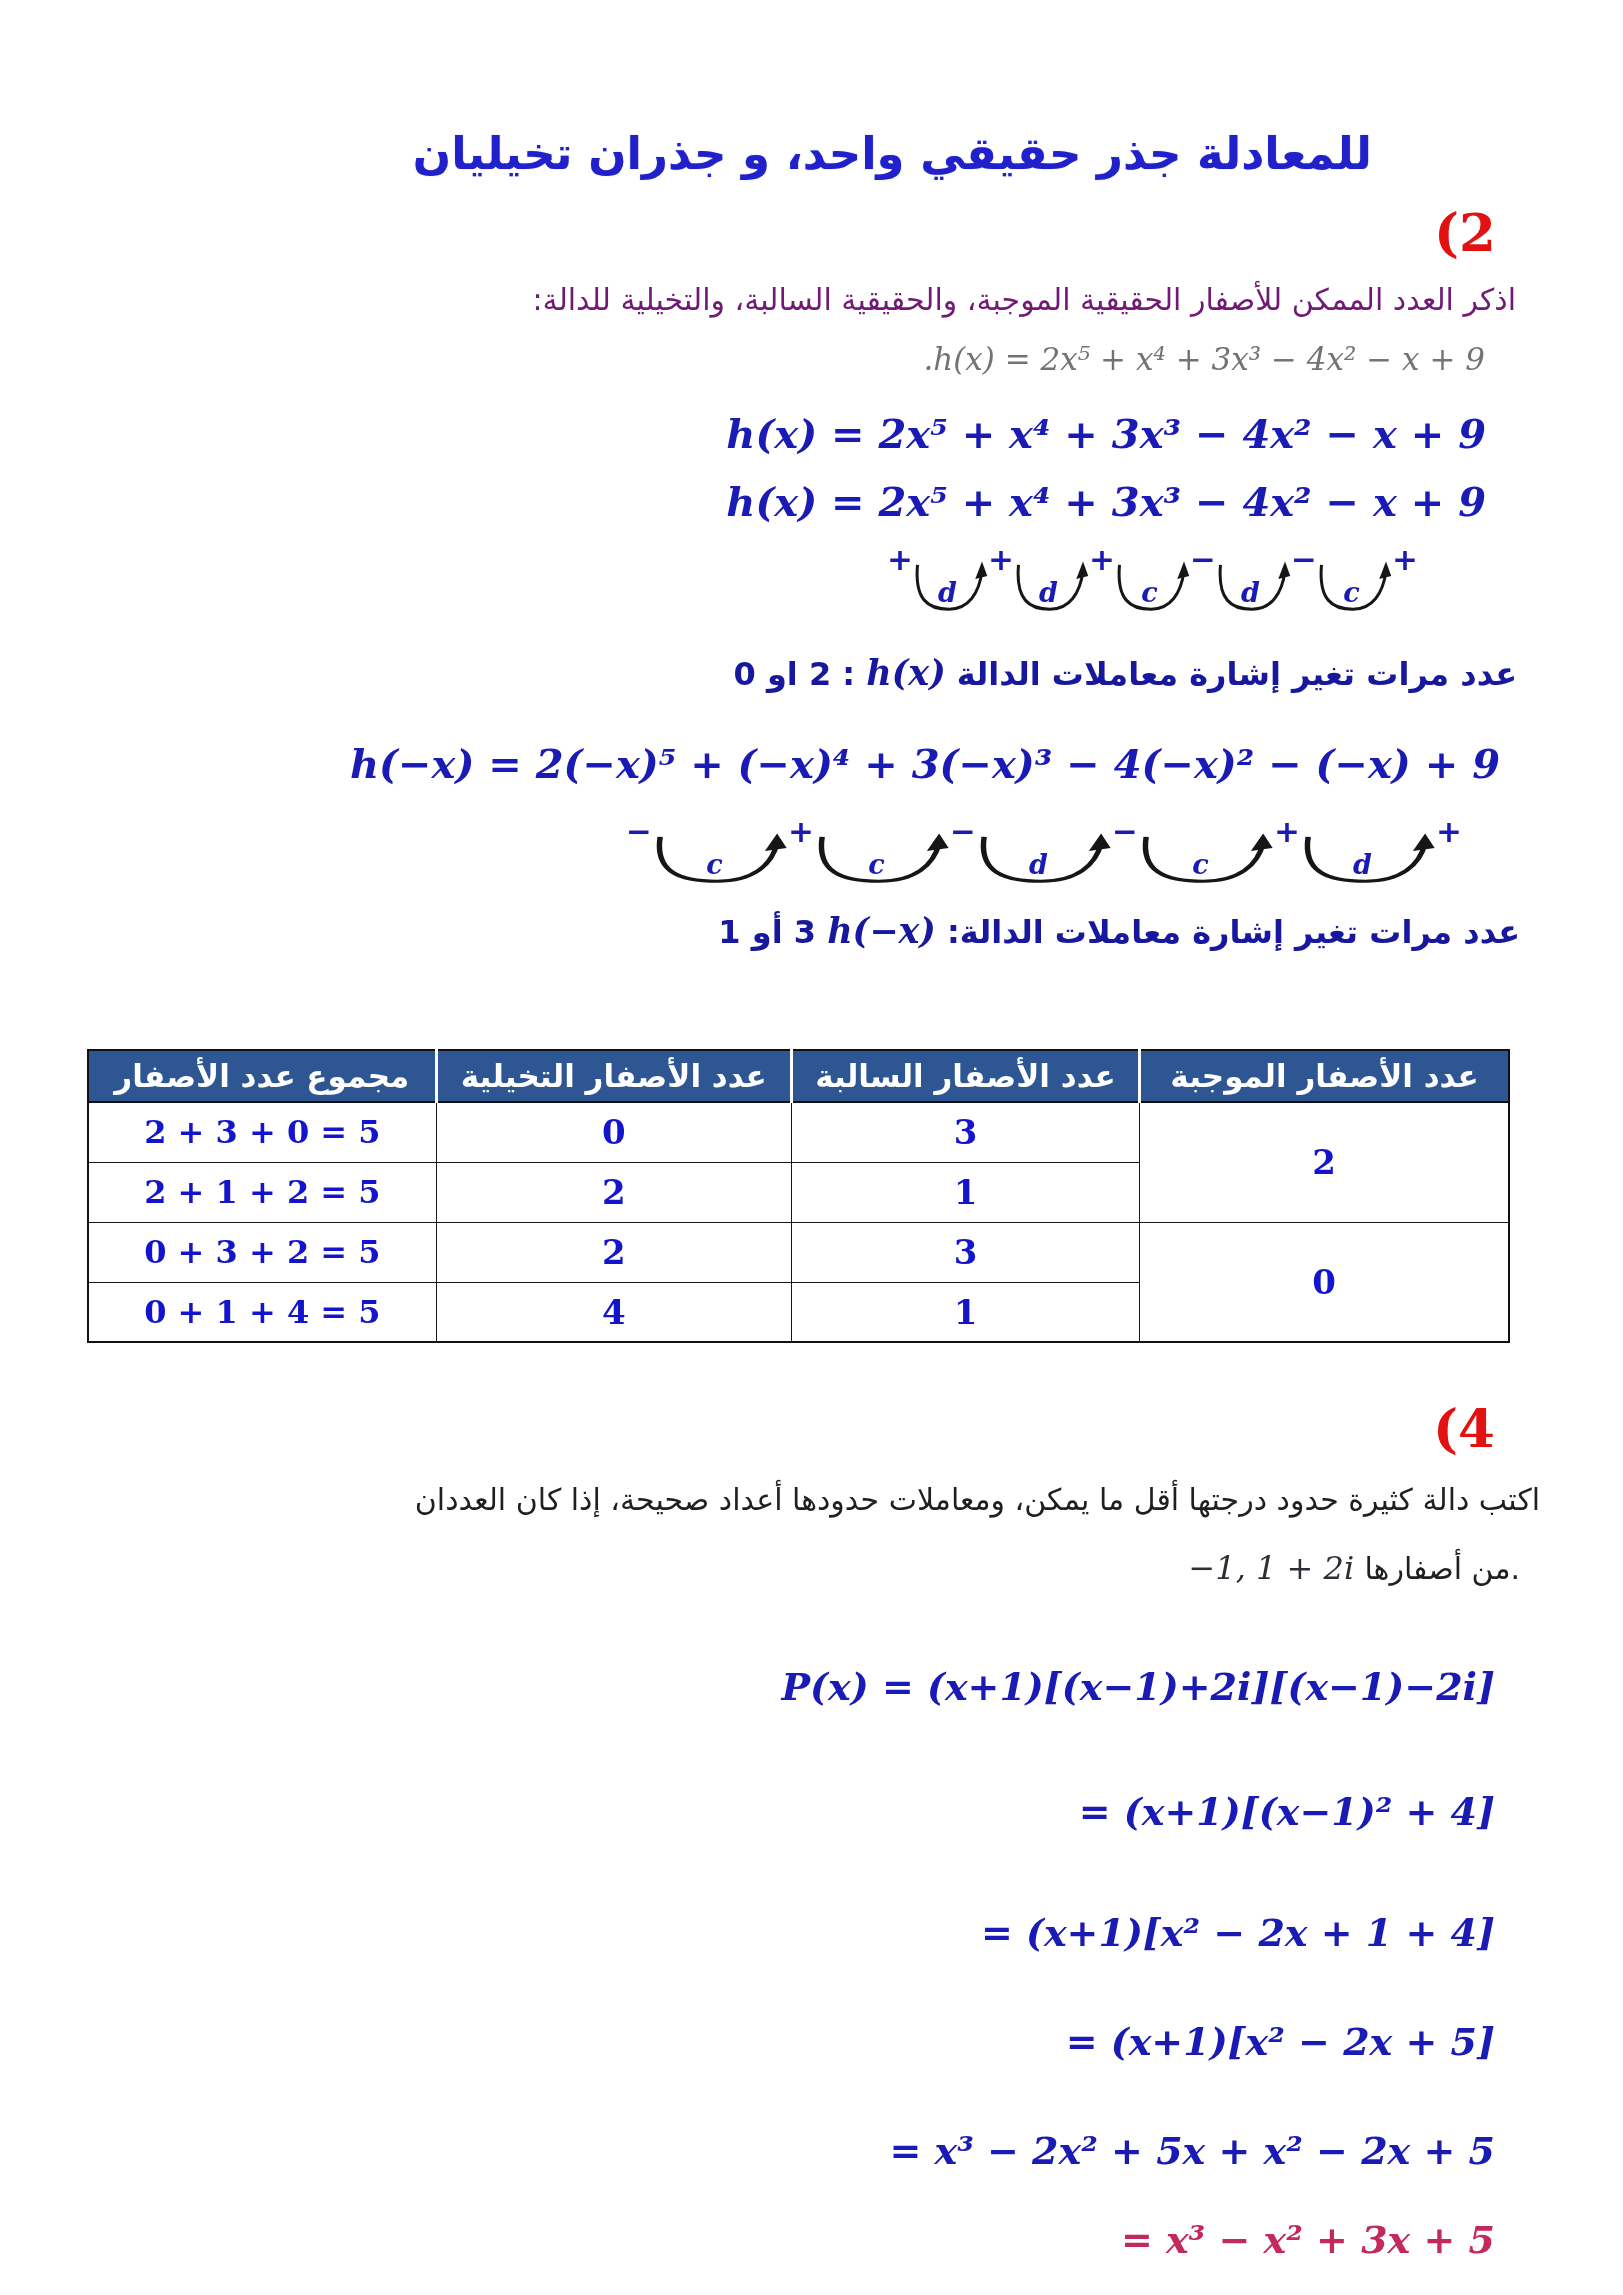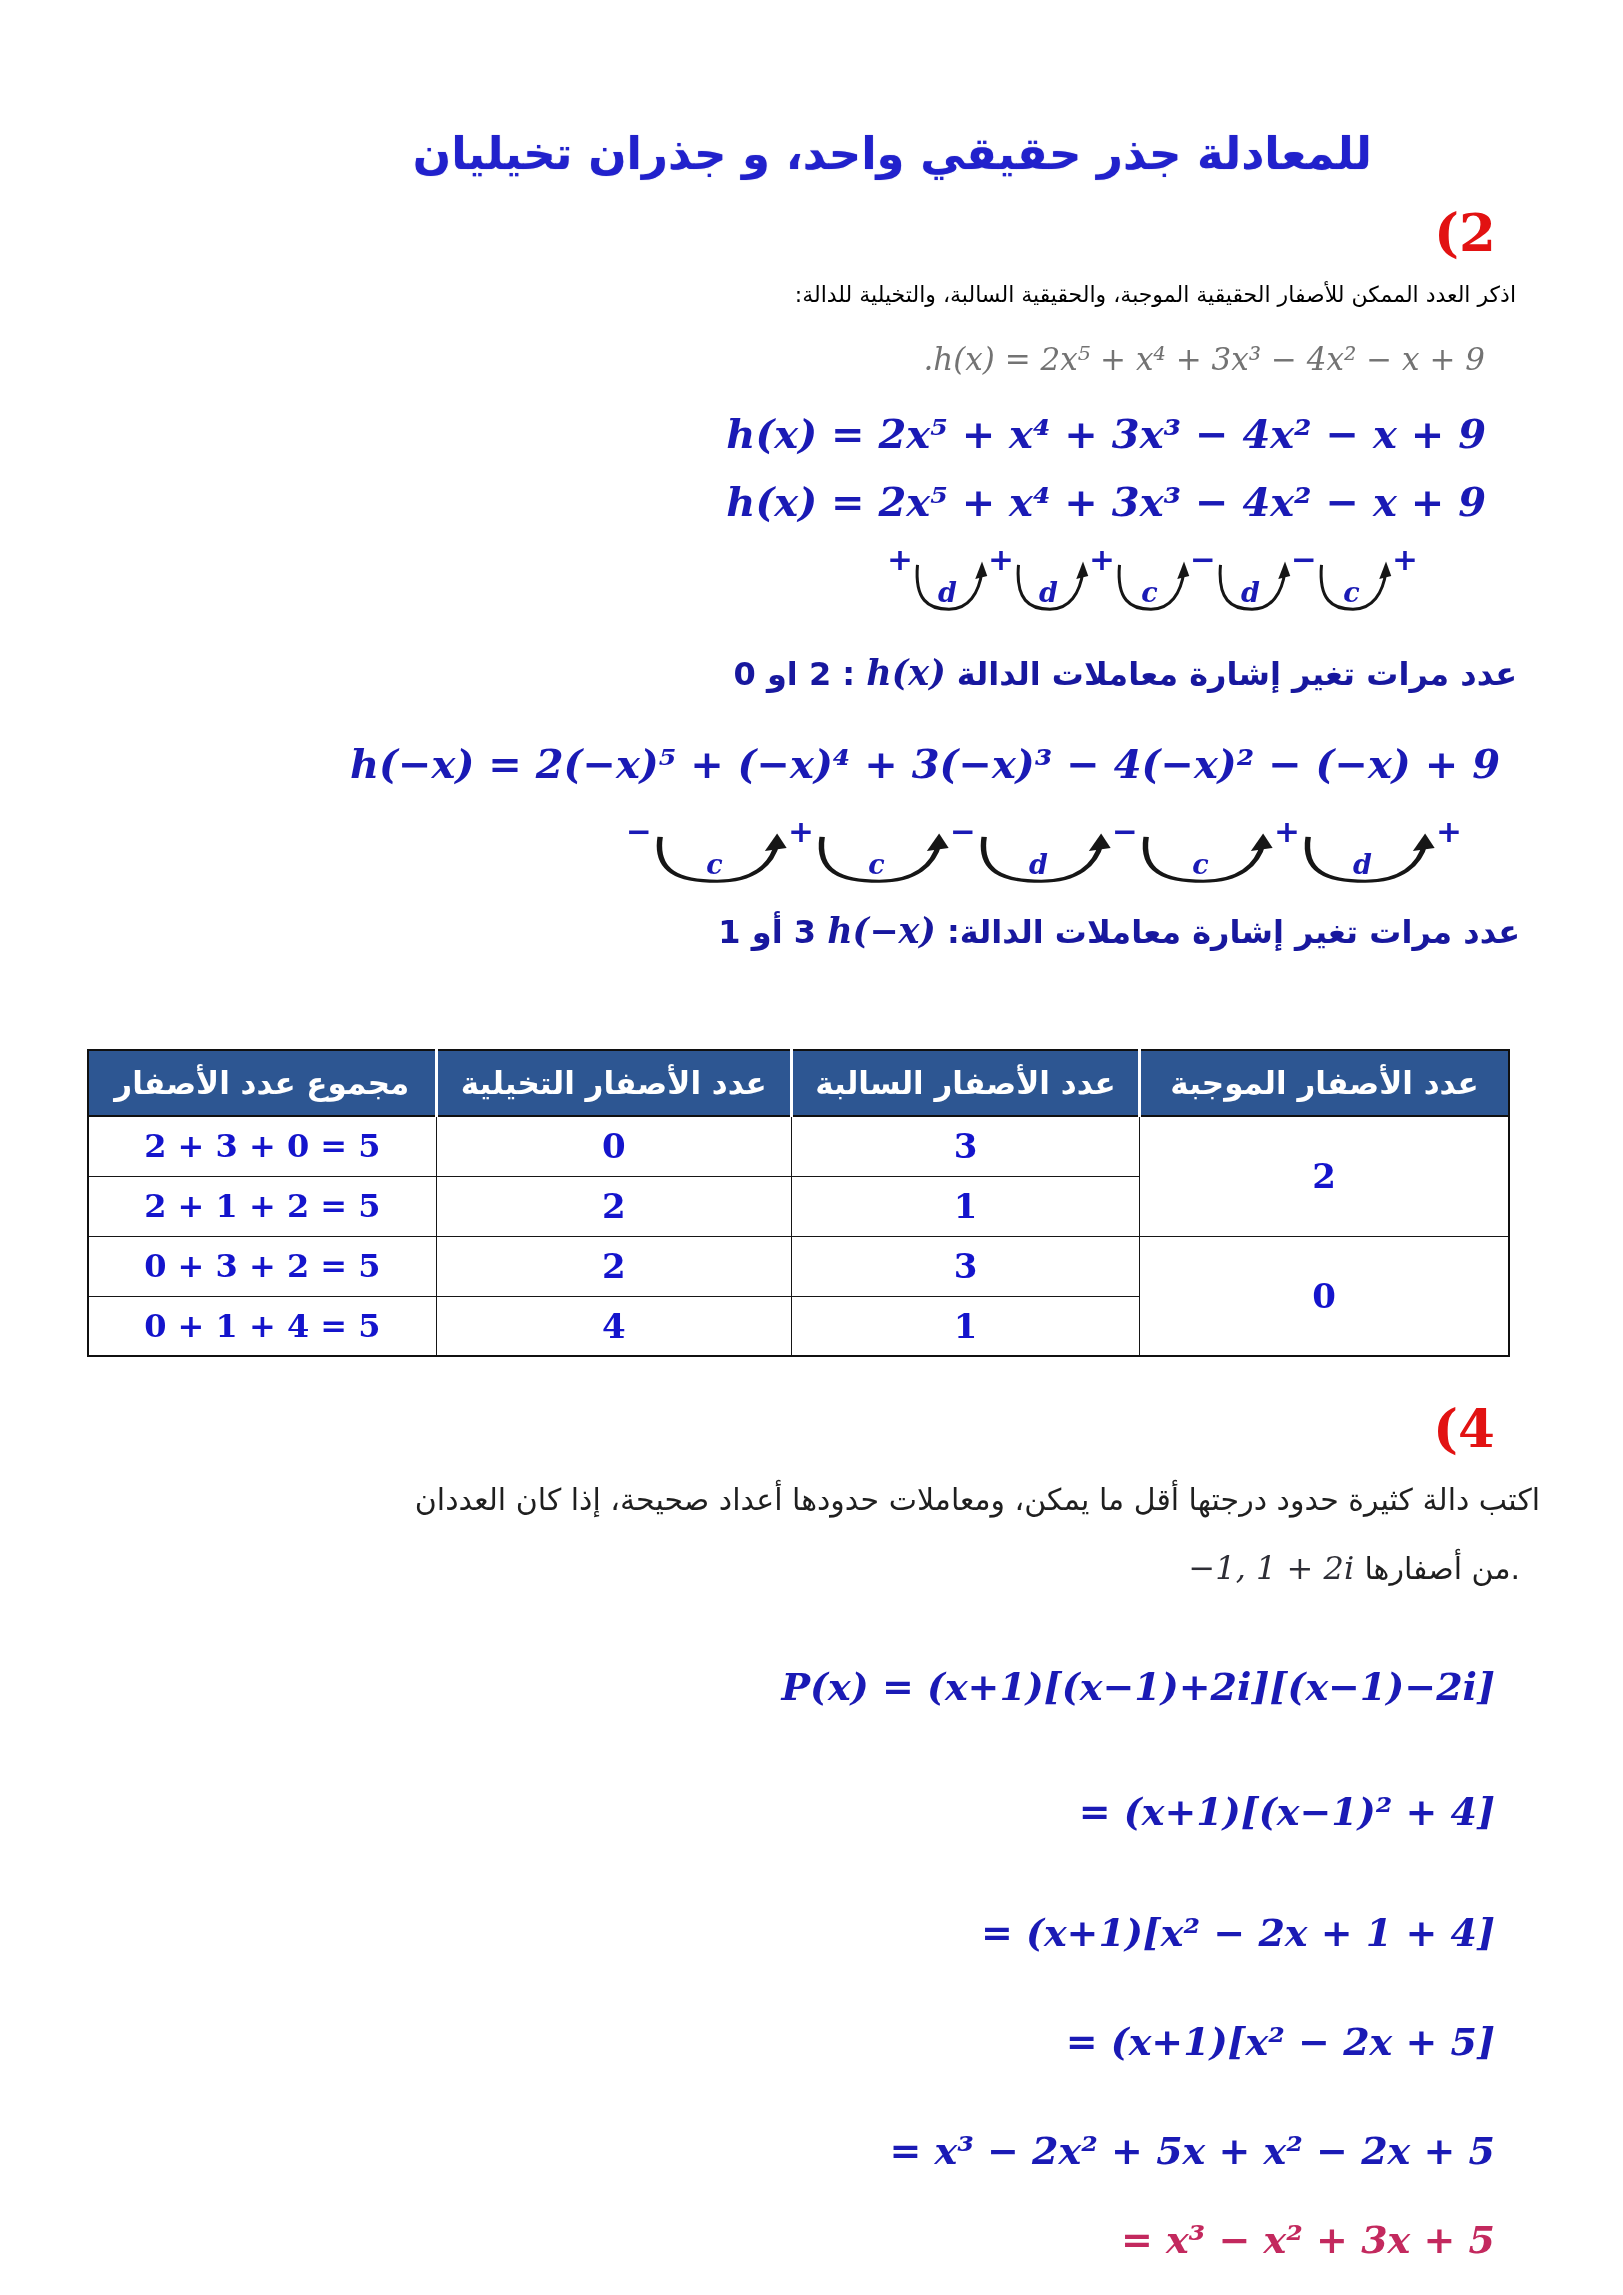--- a/index.html
+++ b/index.html
@@ -26,21 +26,21 @@
   .doc-title{
     font-size:45px;font-weight:bold;color:var(--title-blue);
     letter-spacing:0.6px;text-shadow:0 0 1.1px rgba(30,30,160,.45);
     white-space:nowrap;
   }
   .sec-marker{
     font-size:53px;font-weight:bold;color:var(--accent-red);
     font-family:"DejaVu Serif",serif;white-space:nowrap;
   }
   .prompt{
-    font-size:22px;color:#000000;white-space:nowrap;letter-spacing:0;
+    font-size:30px;color:#701a75;white-space:nowrap;letter-spacing:0;
   }
   .eq{
     font-family:"DejaVu Serif",serif;font-style:italic;white-space:nowrap;
   }
   .eq-given{font-size:31px;color:#737373;}
   .eq-blue{font-size:40px;font-weight:bold;color:var(--eq-blue);}
   .eq-inline{font-family:"DejaVu Serif",serif;font-style:italic;font-weight:bold;}
 
   .changes-line{
     font-size:32px;font-weight:bold;color:var(--head-blue);white-space:nowrap;
@@ -60,21 +60,21 @@
     font-family:"DejaVu Serif",serif;font-style:italic;font-weight:bold;
     font-size:27px;color:var(--eq-blue);line-height:1;
   }
 
   table.zeros{
     border-collapse:collapse;direction:rtl;table-layout:fixed;
     width:1423px;background:#fff;border:2.3px solid #101010;
   }
   table.zeros thead th{
     background:var(--thead-bg);color:#fff;font-weight:bold;font-size:31px;
-    height:66px;border-bottom:2.9px solid #101010;border-right:3.4px solid #fff;
+    height:52px;border-bottom:2.9px solid #101010;border-right:3.4px solid #fff;
     padding:0 4.6px;
   }
   table.zeros thead th:first-child{border-right:none;}
   table.zeros td{
     border:1.7px solid #161616;text-align:center;height:60px;
     font-family:"DejaVu Serif",serif;font-weight:bold;font-size:34px;
     color:var(--num-blue);
   }
   table.zeros td.sum{font-size:32px;}
 

